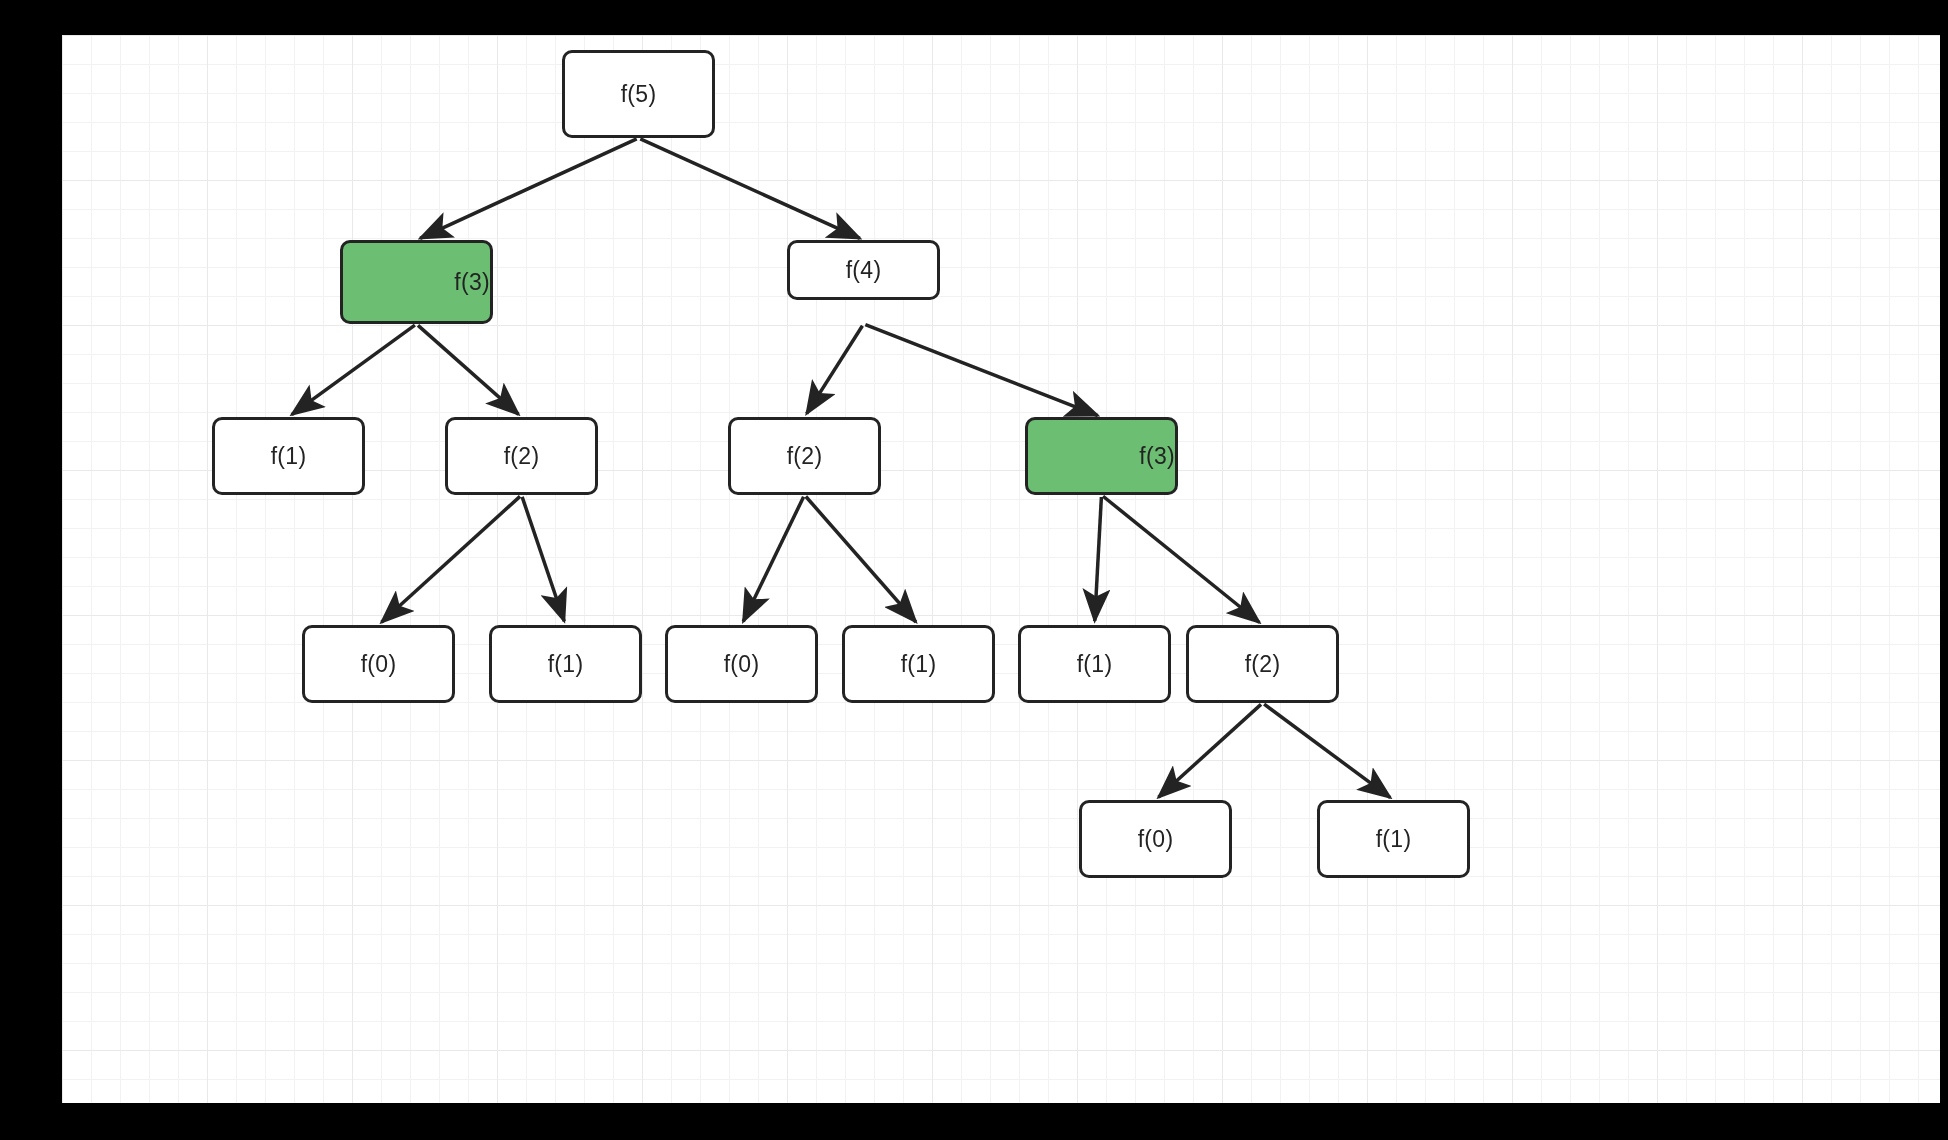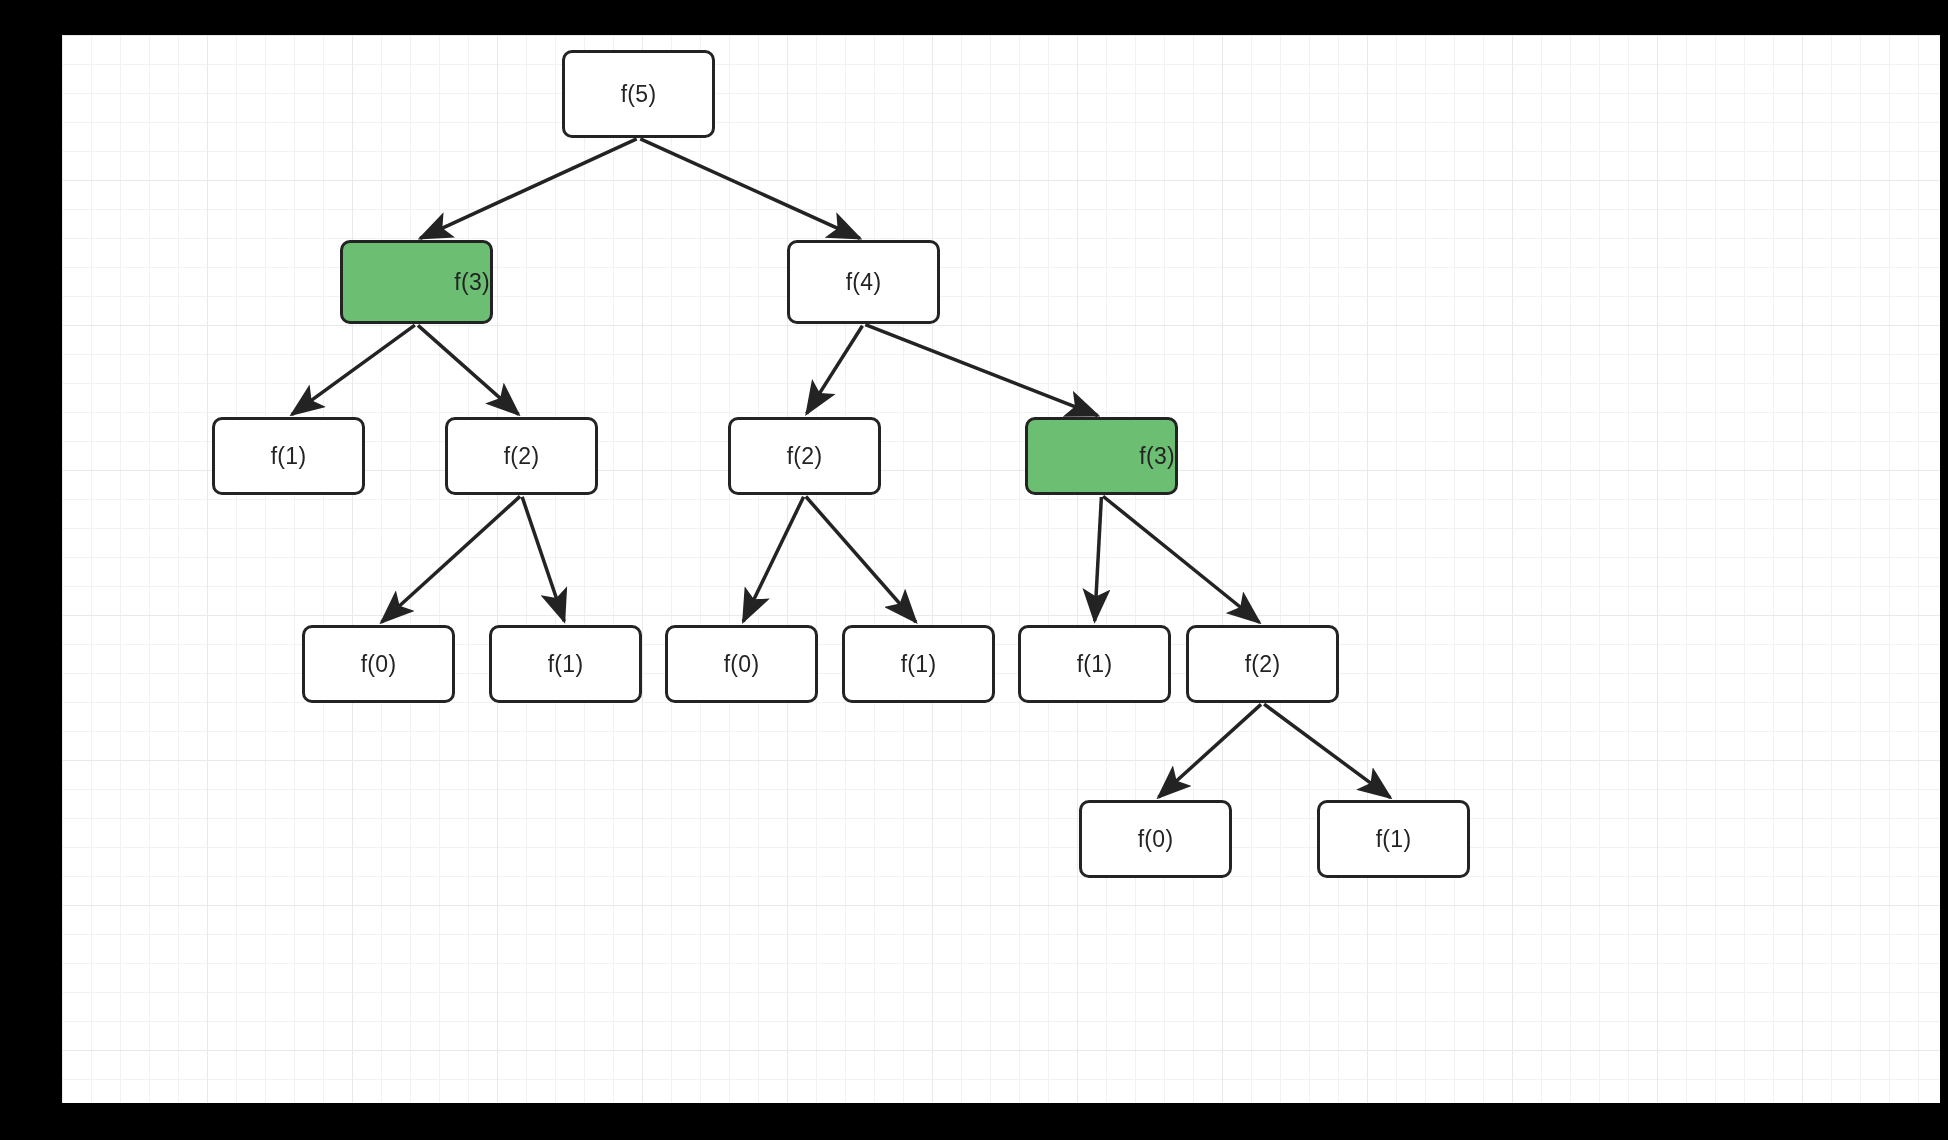--- a/index.html
+++ b/index.html
@@ -111,21 +111,21 @@
         </g>
     </svg>
 
     <div id="nodes">
         <div class="node" style="left: 500px; top: 15px; width: 153px; height: 88px; border-color: rgb(35, 35, 35); background: rgb(255, 255, 255); color: rgb(35, 35, 35); border-width: 3.5px; border-radius: 10px; font-size: 23px;">
           <span class="node-label">f(5)</span>
         </div>
         <div class="node highlight" style="left: 278px; top: 205px; width: 153px; height: 84px; border-color: rgb(35, 35, 35); background: rgb(108, 191, 114); color: rgb(35, 35, 35); border-width: 3.5px; border-radius: 10px; font-size: 23px;">
           <span class="node-label">f(3)</span>
         </div>
-        <div class="node" style="left: 725px; top: 205px; width: 153px; height: 84px; border-color: rgb(35, 35, 35); background: rgb(255, 255, 255); color: rgb(35, 35, 35); border-width: 3.5px; border-radius: 10px; font-size: 23px;">
+        <div class="node" style="left: 725px; top: 205px; width: 153px; height: 60px; border-color: rgb(35, 35, 35); background: rgb(255, 255, 255); color: rgb(35, 35, 35); border-width: 3.5px; border-radius: 10px; font-size: 23px;">
           <span class="node-label">f(4)</span>
         </div>
         <div class="node" style="left: 150px; top: 382px; width: 153px; height: 78px; border-color: rgb(35, 35, 35); background: rgb(255, 255, 255); color: rgb(35, 35, 35); border-width: 3.5px; border-radius: 10px; font-size: 23px;">
           <span class="node-label">f(1)</span>
         </div>
         <div class="node" style="left: 383px; top: 382px; width: 153px; height: 78px; border-color: rgb(35, 35, 35); background: rgb(255, 255, 255); color: rgb(35, 35, 35); border-width: 3.5px; border-radius: 10px; font-size: 23px;">
           <span class="node-label">f(2)</span>
         </div>
         <div class="node" style="left: 666px; top: 382px; width: 153px; height: 78px; border-color: rgb(35, 35, 35); background: rgb(255, 255, 255); color: rgb(35, 35, 35); border-width: 3.5px; border-radius: 10px; font-size: 23px;">
           <span class="node-label">f(2)</span>

